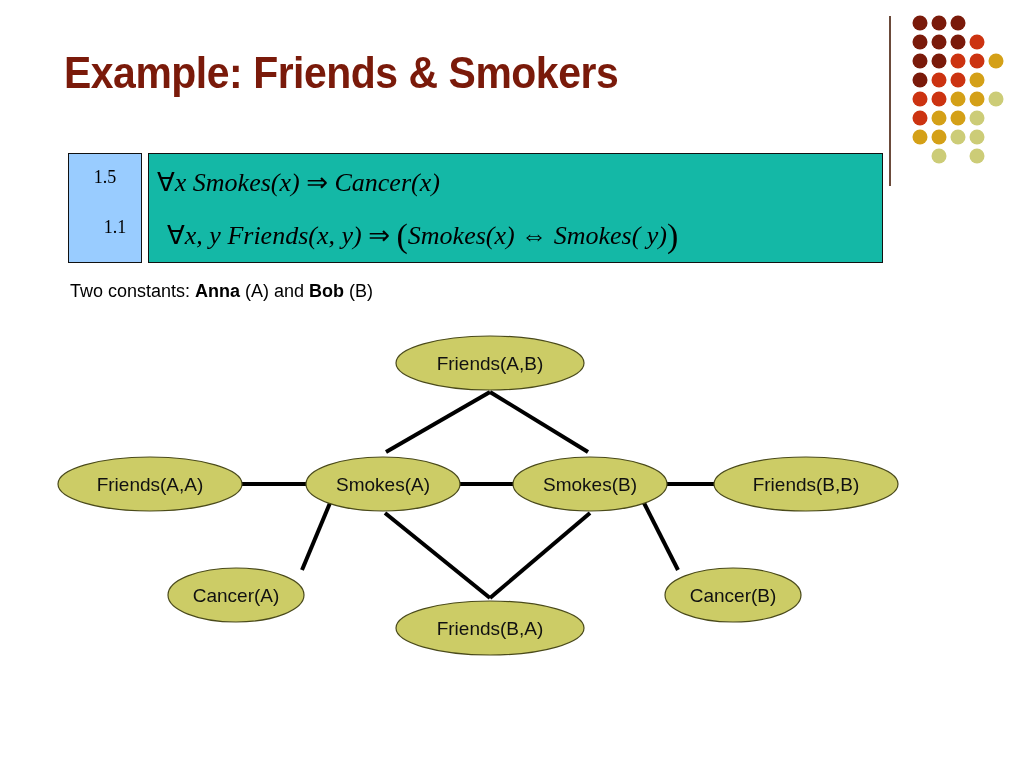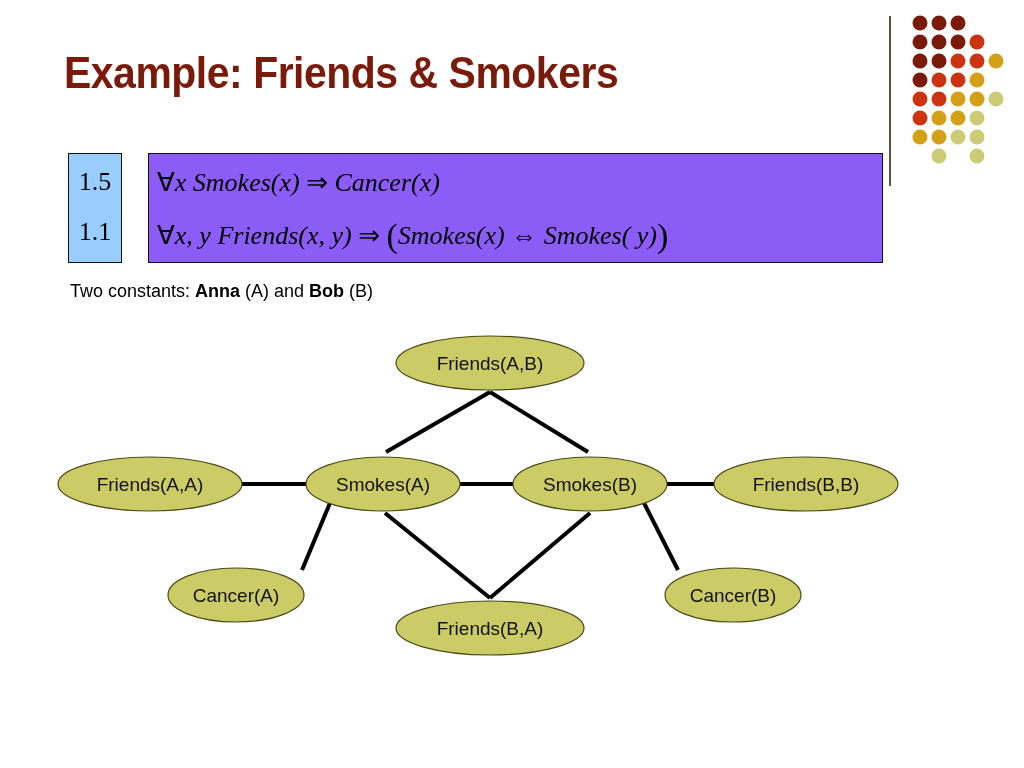--- a/index.html
+++ b/index.html
@@ -10,35 +10,35 @@
       font-size: 44px; color: #7a1a0a; letter-spacing: -0.5px;
       transform: scaleX(0.93); transform-origin: left center;
       white-space: nowrap;
     }
     .vline {
       position: absolute; left: 889px; top: 16px; width: 2px; height: 170px;
       background: #6b4a3a;
     }
     .dots { position: absolute; left: 0; top: 0; }
     .weights {
-      position: absolute; left: 68px; top: 153px; width: 54px; height: 110px;
+      position: absolute; left: 68px; top: 153px; width: 74px; height: 110px;
       background: #99ccff; border: 1.5px solid #111;
-      font-family: "Liberation Serif", serif; font-size: 26px; color: #000;
+      font-family: "Liberation Serif", serif; font-size: 18px; color: #000;
       box-sizing: border-box;
     }
     .formulas {
       position: absolute; left: 148px; top: 153px; width: 735px; height: 110px;
-      background: #8b5cf6; border: 1.5px solid #111;
+      background: #14b8a6; border: 1.5px solid #111;
       font-family: "Liberation Serif", serif; font-size: 26px; color: #000;
       box-sizing: border-box;
     }
     .wrow { position: absolute; left: 0; width: 100%; text-align: center; }
     .frow { position: absolute; left: 8px; white-space: nowrap; }
     .r1 { top: 13px; }
-    .r2 { top: 63px; }
+    .r2 { top: 63px; margin-left: 10px; }
     .it { font-style: italic; }
     .bigparen { font-size: 34px; vertical-align: -3px; }
     .constants {
       position: absolute; left: 70px; top: 281px;
       font-family: "Liberation Sans", sans-serif; font-size: 18px; color: #000;
       white-space: nowrap;
     }
     .constants b { font-weight: bold; }
     svg.graph { position: absolute; left: 0; top: 0; }
     .node-label {

